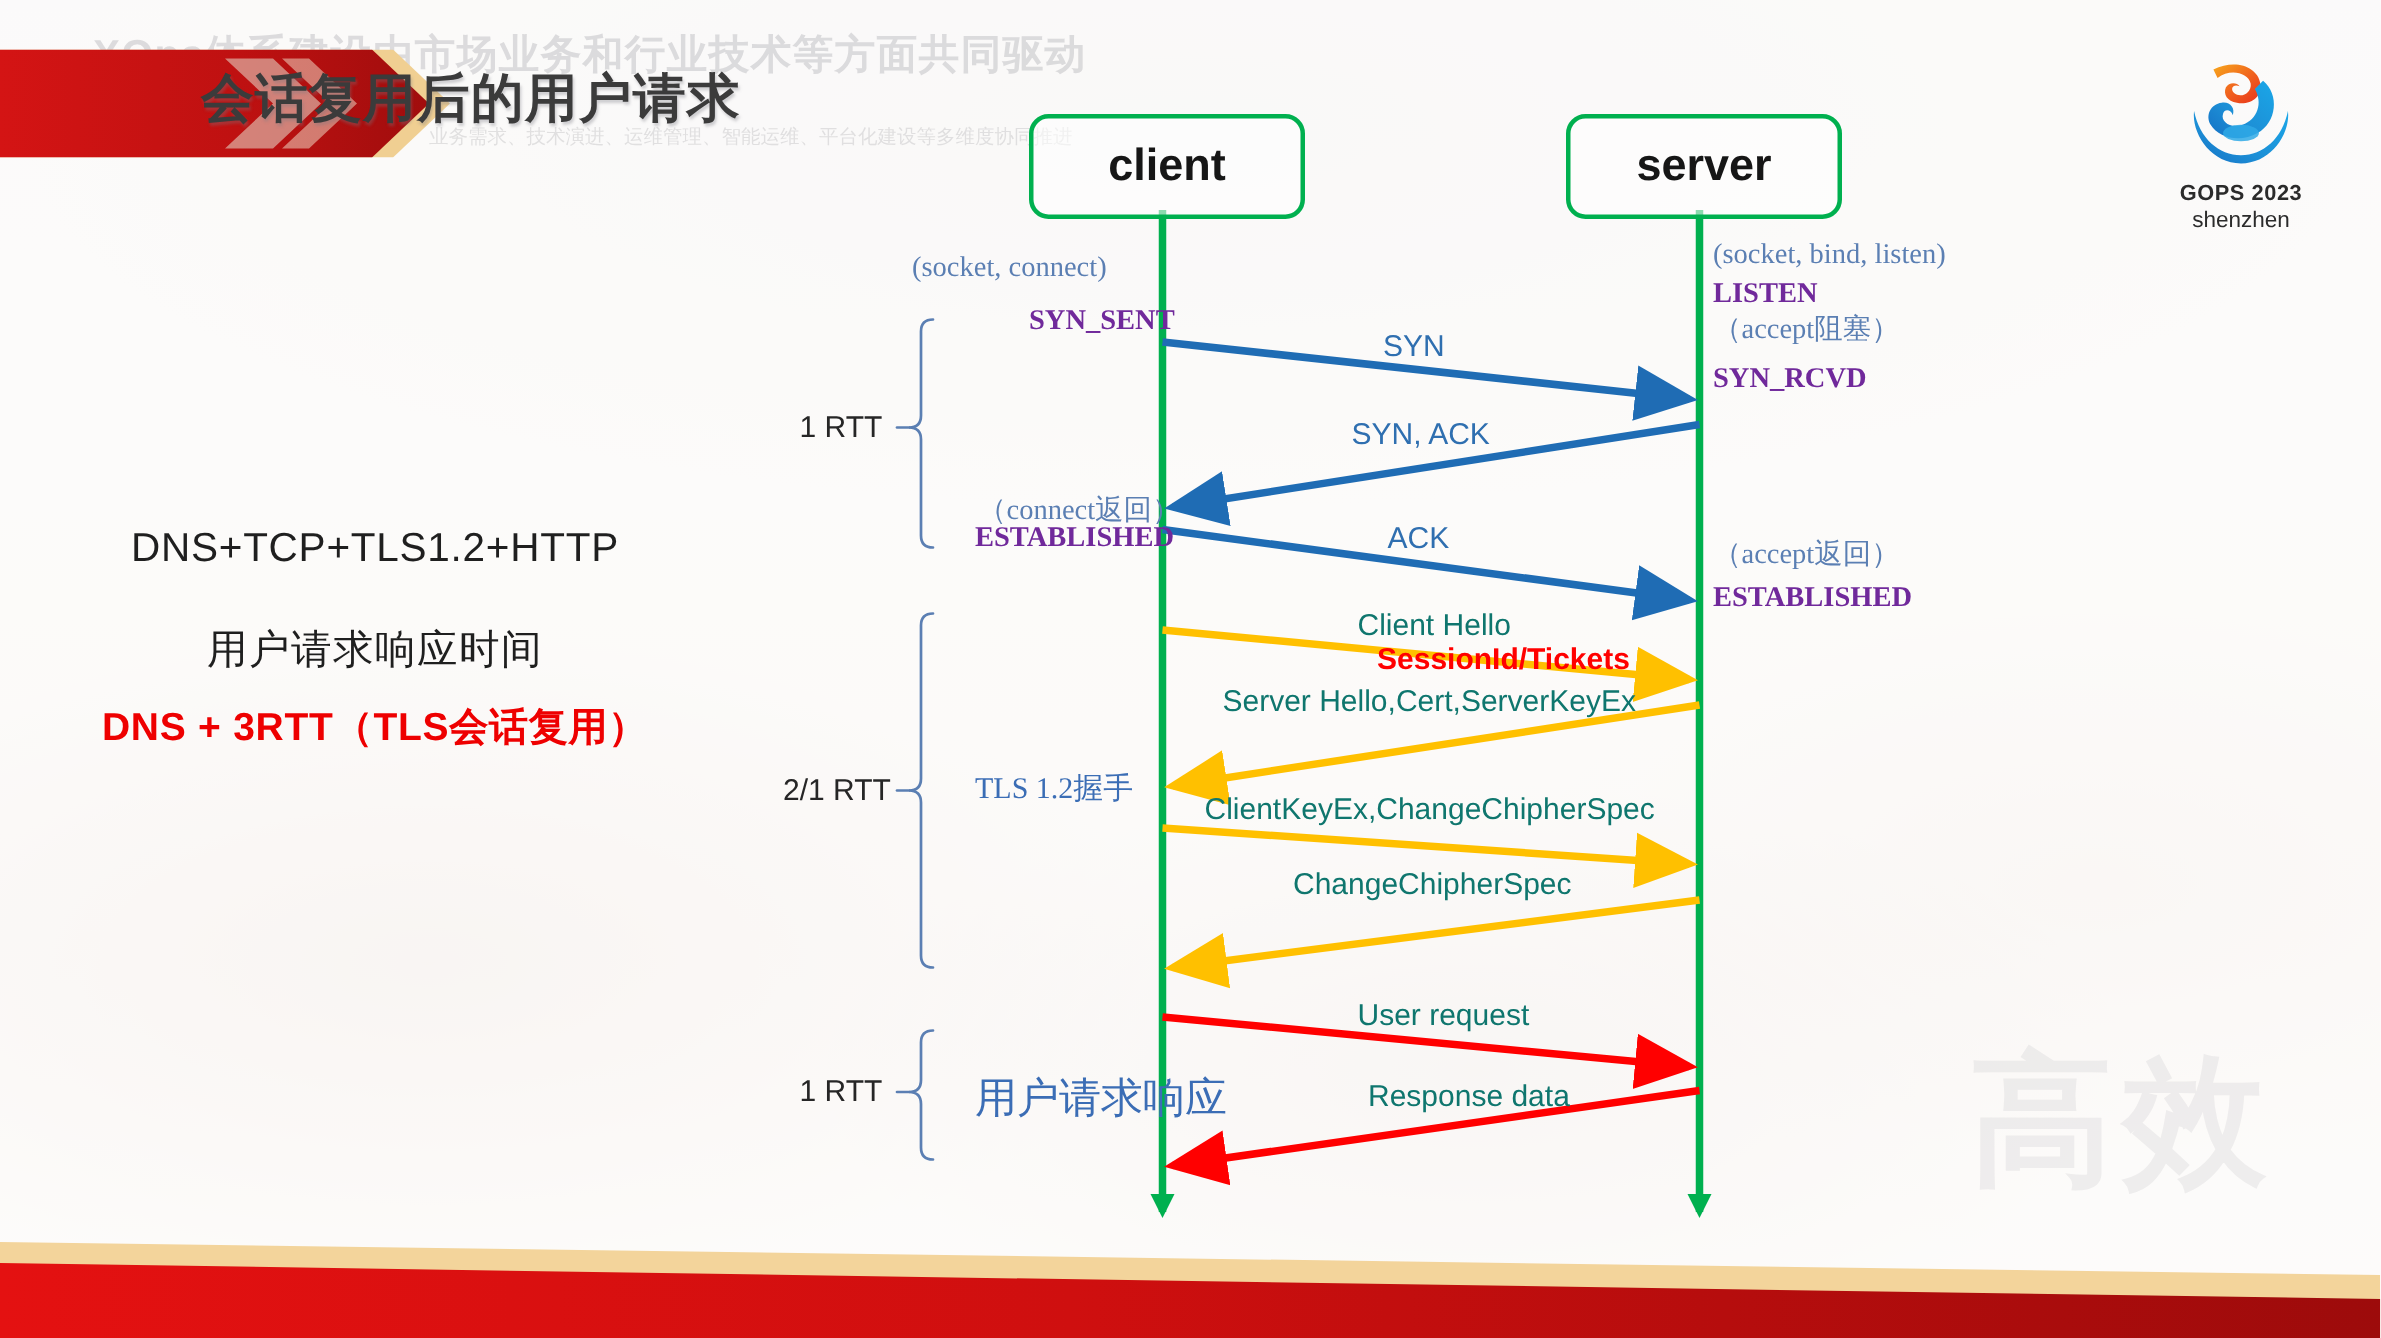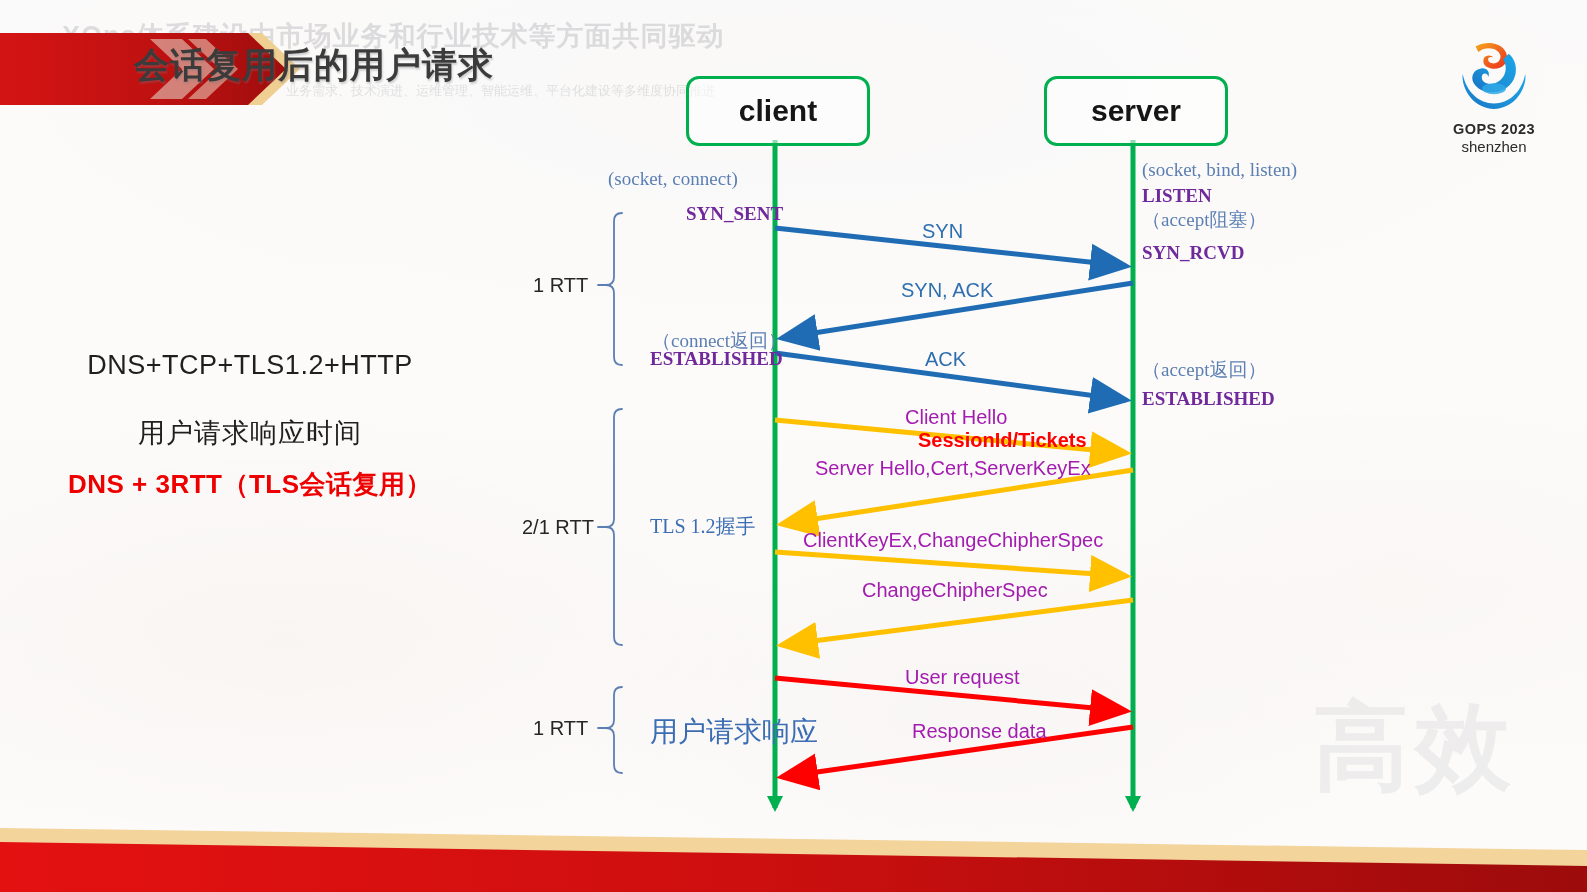--- a/index.html
+++ b/index.html
@@ -150,21 +150,21 @@
     color: #5b7fb3;
   }
   .lbl-state {
     font-family: "Liberation Serif", serif;
     font-size: 19px;
     font-weight: bold;
     color: #70299b;
   }
   .lbl-msg {
     font-size: 20px;
-    color: #a21caf;
+    color: #0f766e;
   }
   .lbl-msg-blue {
     font-size: 20px;
     color: #2f6fb0;
   }
   .lbl-msg-red {
     font-size: 20px;
     font-weight: bold;
     color: #ff0000;
   }

